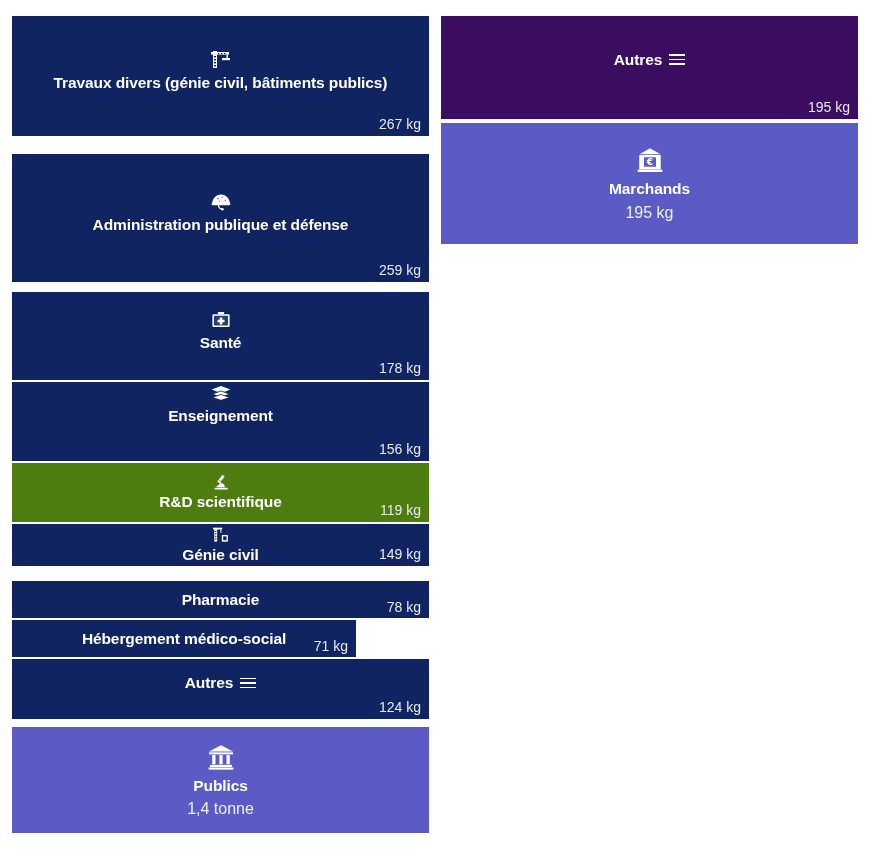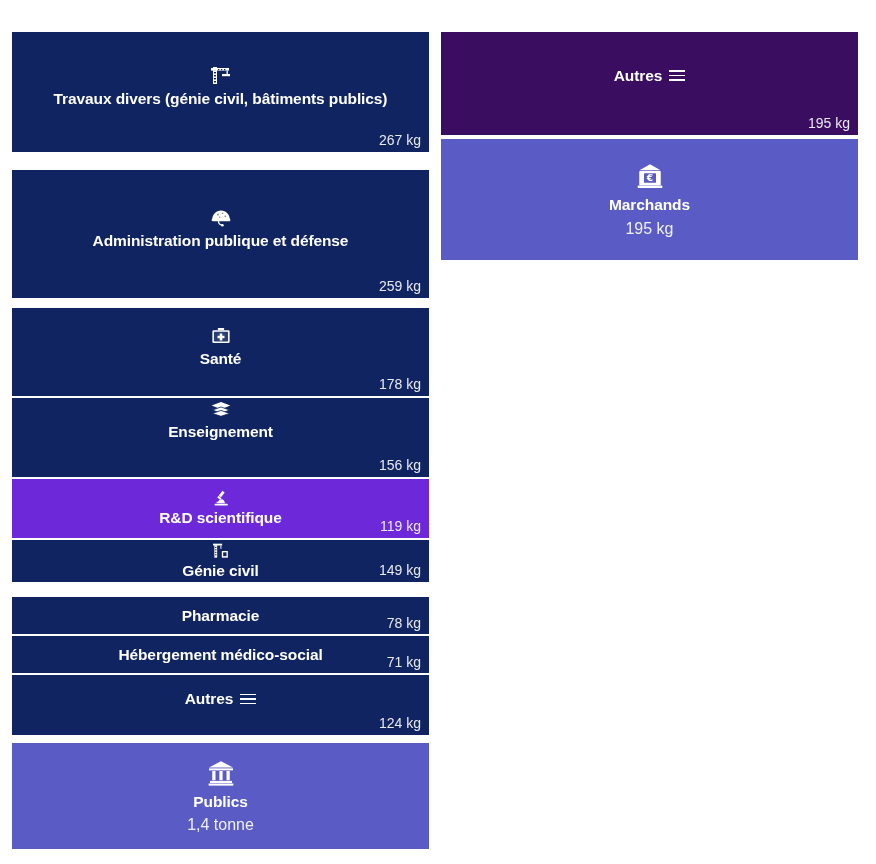--- a/index.html
+++ b/index.html
@@ -23,21 +23,20 @@
   .column {
     position: absolute;
     top: 0;
   }
 
   .tile {
     position: absolute;
     box-sizing: border-box;
     overflow: hidden;
     color: #ffffff;
-    margin-top: 16px;
   }
 
   
   .tile-inner {
     position: absolute;
     left: 0; right: 0; top: 0; bottom: 0;
     display: flex;
     flex-direction: column;
     align-items: center;
     justify-content: center;
@@ -171,21 +170,21 @@
             <path d="M12 4.3 22.2 8.3 12 12.3 1.8 8.3z" fill="#fff"></path>
             <path d="M12 9.8 21.4 13.2 12 16.6 2.6 13.2z" fill="#fff" stroke="#0f2460" stroke-width="0.9"></path>
             <path d="M12 13.6 21.4 16.8 12 20 2.6 16.8z" fill="#fff" stroke="#0f2460" stroke-width="0.9"></path>
           </svg>
         </span>
         <div class="tile-label">Enseignement</div>
       </div>
       <div class="tile-value">156 kg</div>
     </div>
 
-    <div class="tile" style="left:0; top:463px; width:417px; height:59px; background:#6d28d9;">
+    <div class="tile" style="left:0; top:463px; width:417px; height:59px; background:#4d7c0f;">
       <div class="tile-inner" style="justify-content:center; padding-bottom:2px;">
         <span class="tile-icon" style="margin-bottom:1px;">
           <svg width="20" height="20" viewBox="0 0 24 24" fill="none">
             <path d="M13.8 3.4 9.4 8.9l2.6 2.1 4.4-5.5z" fill="#fff"></path>
             <path d="M9 9.4 12.6 12.3l-1.5 1.9-3.6-2.9z" fill="#fff"></path>
             <path d="M10.7 13.9c-1.5 1.3-2.4 2.7-2.6 4.3h8.6c-.2-2-1.4-3.6-3.2-4.6" fill="#fff"></path>
             <rect x="4.2" y="19" width="16" height="1.9" rx="0.9" fill="#fff"></rect>
             <rect x="6.6" y="16.6" width="9" height="1.5" rx="0.6" fill="#fff"></rect>
           </svg>
         </span>
@@ -214,21 +213,21 @@
       <div class="tile-value">149 kg</div>
     </div>
 
     <div class="tile" style="left:0; top:581px; width:417px; height:37px; background:#0f2460;">
       <div class="tile-inner">
         <div class="tile-label">Pharmacie</div>
       </div>
       <div class="tile-value" style="bottom:3px;">78 kg</div>
     </div>
 
-    <div class="tile" style="left:0; top:620px; width:417px; height:37px; background:#0f2460;">
+    <div class="tile" style="left:0; top:620px; width:344px; height:37px; background:#0f2460;">
       <div class="tile-inner">
         <div class="tile-label">Hébergement médico-social</div>
       </div>
       <div class="tile-value" style="bottom:3px;">71 kg</div>
     </div>
 
     <div class="tile" style="left:0; top:659px; width:417px; height:60px; background:#0f2460;">
       <div class="tile-inner" style="padding-bottom:12px;">
         <div class="label-row">
           <span class="tile-label">Autres</span>

